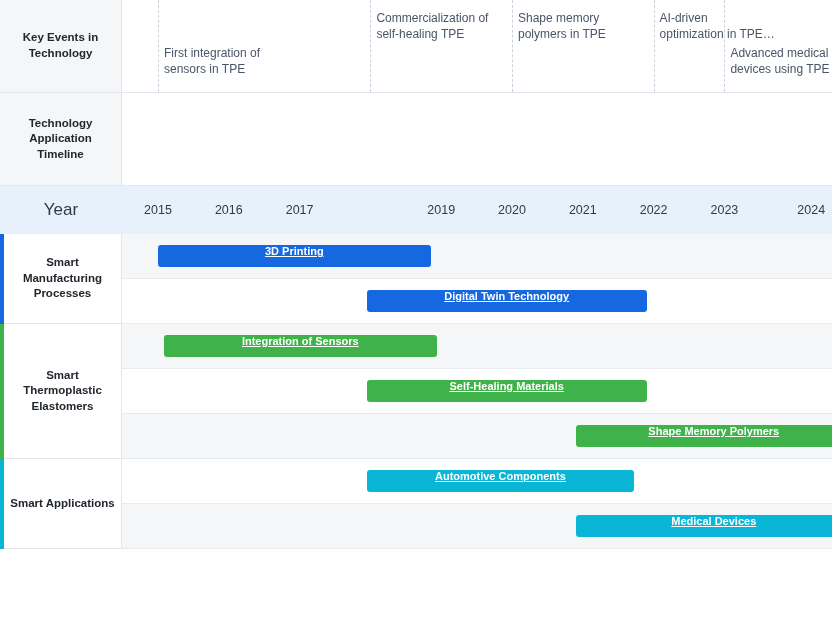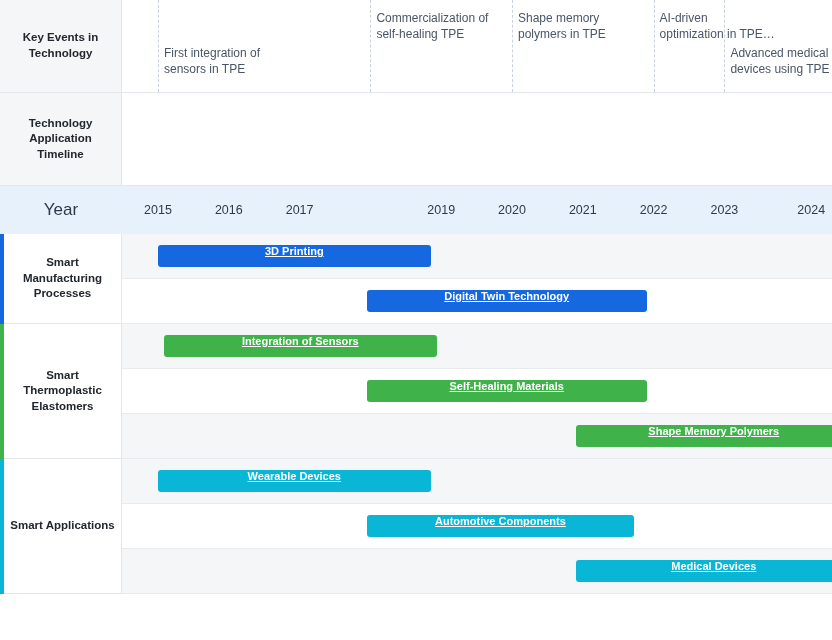--- a/index.html
+++ b/index.html
@@ -185,25 +185,20 @@
             <div class="bar" style="left: 453.72px; width: 276.12px; background: rgb(63, 178, 74);">
               <span>Shape Memory Polymers</span>
             </div>
           </div>
         </div>
       </div>
       <div class="group">
         <div class="group-accent" style="background: rgb(10, 182, 214);"></div>
         <div class="group-label">Smart Applications</div>
         <div class="group-rows">
-          <div class="task-row shaded">
-            <div class="bar" style="left: 36px; width: 272.58px; background: rgb(10, 182, 214);">
-              <span>Wearable Devices</span>
-            </div>
-          </div>
           <div class="task-row plain">
             <div class="bar" style="left: 244.86px; width: 267px; background: rgb(10, 182, 214);">
               <span>Automotive Components</span>
             </div>
           </div>
           <div class="task-row shaded">
             <div class="bar" style="left: 453.72px; width: 276.12px; background: rgb(10, 182, 214);">
               <span>Medical Devices</span>
             </div>
           </div>

